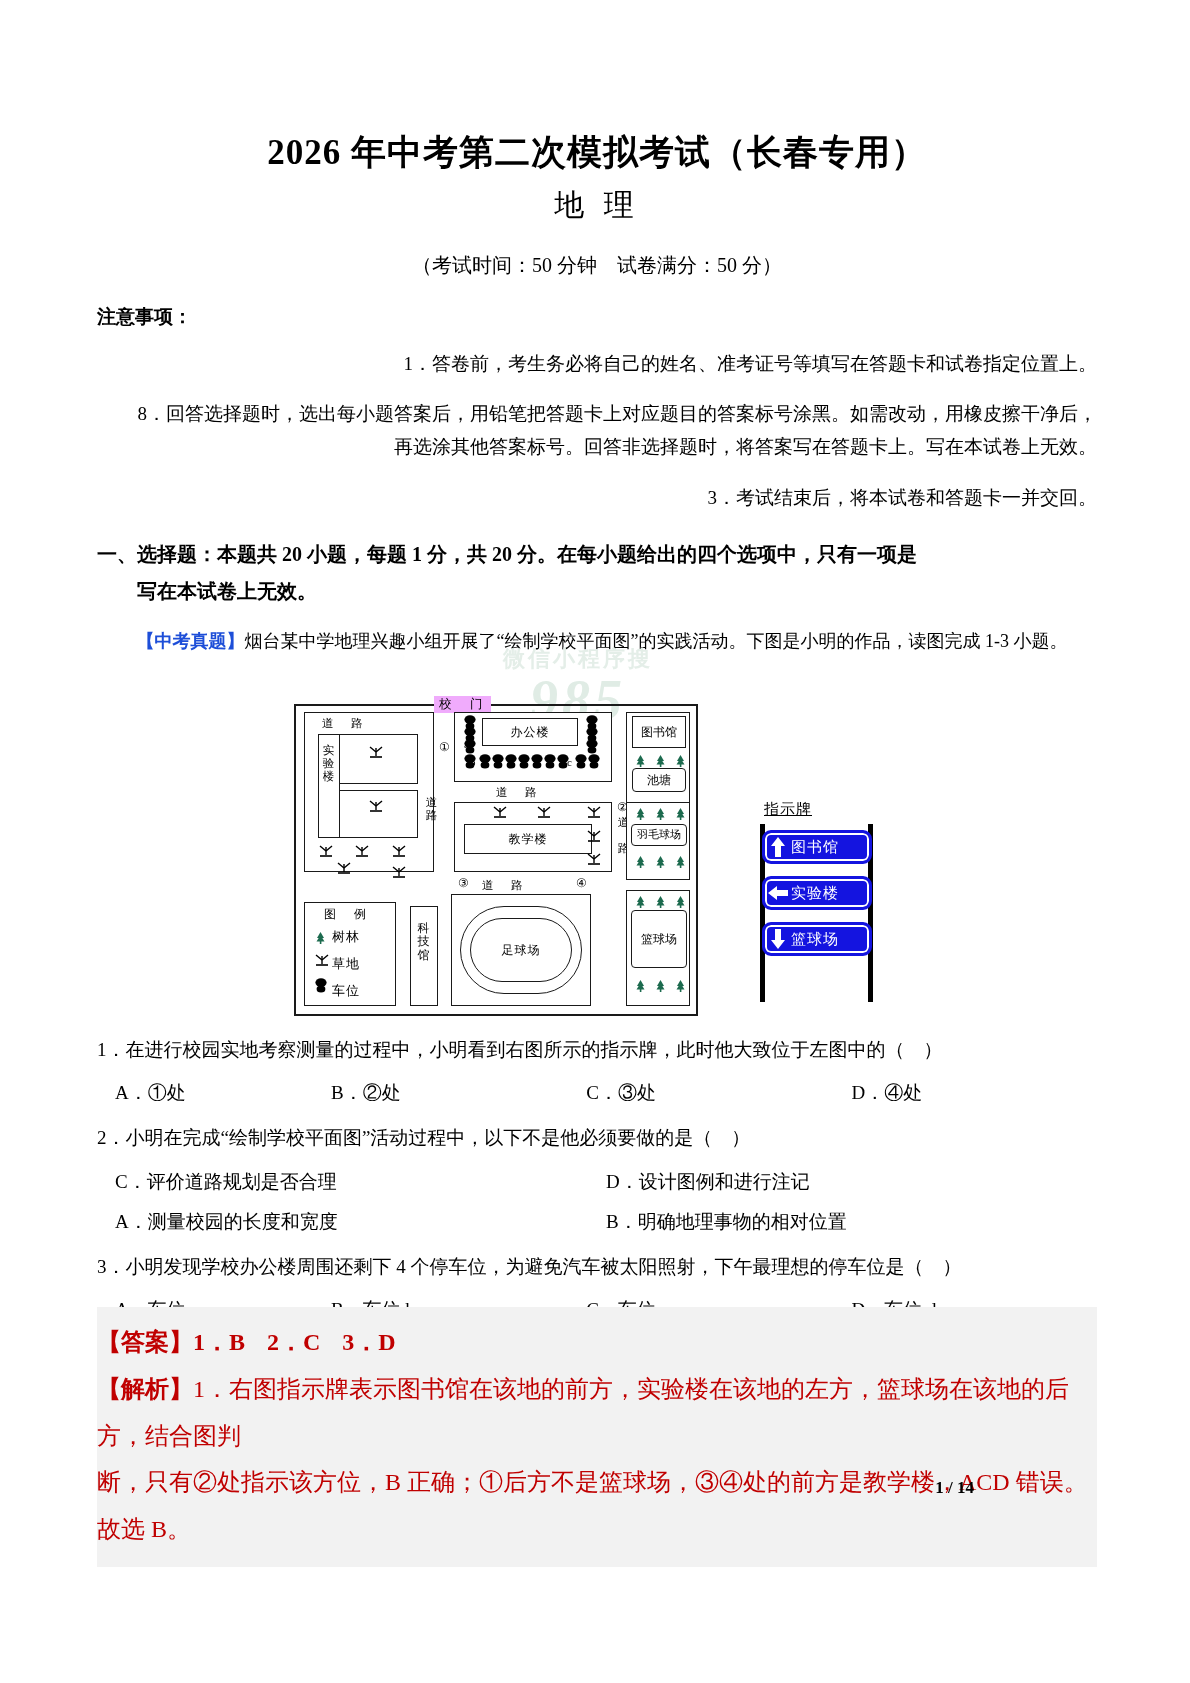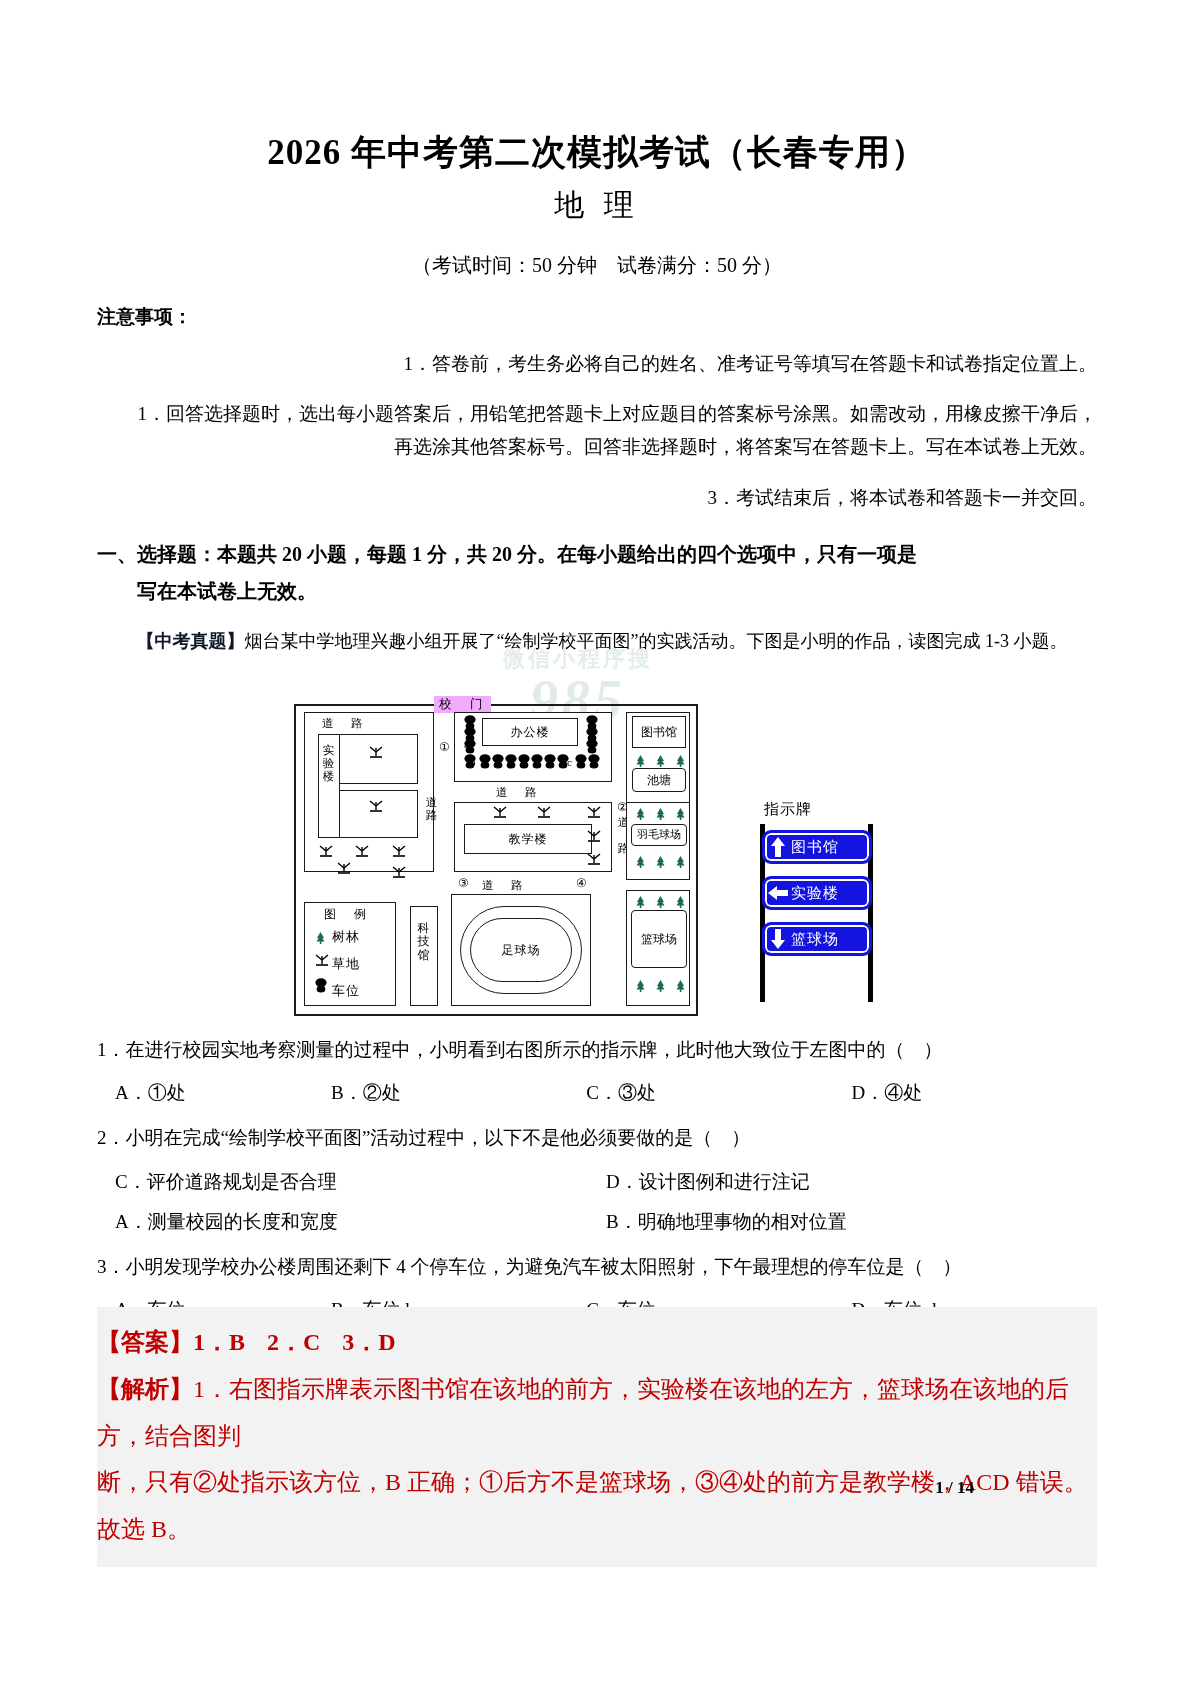--- a/index.html
+++ b/index.html
@@ -12,21 +12,21 @@
   .inner{position:absolute;left:97px;top:0;width:1000px;}
 
   .title1{font-size:35px;font-weight:700;text-align:center;margin-top:131px;letter-spacing:1px;line-height:1.25;}
   .title2{font-size:30px;font-weight:400;text-align:center;margin-top:10px;letter-spacing:6px;}
   .subtitle{font-size:20px;text-align:center;margin-top:26px;}
   .notice-h{font-size:19px;font-weight:700;margin-top:25px;}
   .notice-p{font-size:19px;margin-top:17px;text-indent:2em;line-height:1.75;text-align:right;}
   .sec-h{font-size:20px;font-weight:700;margin-top:22px;line-height:1.85;}
   .sec-h .ind{display:block;text-indent:2em;}
   .stem-lead{font-size:18px;margin-top:16px;line-height:1.75;text-indent:2.2em;}
-  .tag{color:#0f172a;font-weight:700;}
+  .tag{color:#1d4ed8;font-weight:700;}
   .qtext{font-size:19px;line-height:1.7;margin-top:16px;}
   .qopts{font-size:19px;margin-top:14px;margin-left:18px;display:flex;}
   .qopts.two > div{width:50%;}
   .qopts.four > div{width:25%;}
   .qopts.four > div:nth-child(1){width:22%;}
   .qopts.four > div:nth-child(2){width:26%;}
   .qopts.four > div:nth-child(3){width:27%;}
 
   
   .ansbox{position:absolute;left:97px;top:1307px;width:1000px;background:#f2f2f2;padding:12px 0 14px 0;}
@@ -49,42 +49,42 @@
   .lbl{position:absolute;font-size:11.5px;letter-spacing:3px;white-space:nowrap;background:transparent;}
   .vlbl{position:absolute;font-size:11.5px;width:13px;line-height:1.12;text-align:center;letter-spacing:0;}
   .circnum{position:absolute;font-size:12px;}
 
   .tree{position:absolute;width:9px;height:12px;}
   .grass{position:absolute;width:16px;height:14px;}
   .park{position:absolute;width:12px;height:15px;}
 
   
   .sign{position:absolute;left:460px;top:128px;width:150px;height:220px;}
-  .sign .cap{position:absolute;left:18px;top:0;font-size:15px;letter-spacing:1px;}
+  .sign .cap{position:absolute;left:18px;top:0;font-size:15px;letter-spacing:1px;text-decoration:underline;}
   .pole{position:absolute;background:#000;width:5px;}
   .panel{position:absolute;width:110px;height:34px;background:#1414e0;border:3px solid #1414e0;
          border-radius:9px;box-sizing:border-box;display:flex;align-items:center;
          box-shadow:inset 0 0 0 2px #fff;}
   .panel .ar{width:26px;display:flex;align-items:center;justify-content:center;}
   .panel .tx{color:#fff;font-size:15px;letter-spacing:1px;}
 </style>
 </head>
 <body>
 
 <div class="page">
 
   <div class="inner">
 
     <div class="title1">2026 年中考第二次模拟考试（长春专用）</div>
     <div class="title2">地 理</div>
     <div class="subtitle">（考试时间：50 分钟　试卷满分：50 分）</div>
 
     <div class="notice-h">注意事项：</div>
     <div class="notice-p">1．答卷前，考生务必将自己的姓名、准考证号等填写在答题卡和试卷指定位置上。</div>
-    <div class="notice-p">1．回答选择题时，选出每小题答案后，用铅笔把答题卡上对应题目的答案标号涂黑。如需改动，用橡皮擦干净后，再选涂其他答案标号。回答非选择题时，将答案写在答题卡上。写在本试卷上无效。</div>
+    <div class="notice-p">8．回答选择题时，选出每小题答案后，用铅笔把答题卡上对应题目的答案标号涂黑。如需改动，用橡皮擦干净后，再选涂其他答案标号。回答非选择题时，将答案写在答题卡上。写在本试卷上无效。</div>
     <div class="notice-p">3．考试结束后，将本试卷和答题卡一并交回。</div>
 
     <div class="sec-h">
       <span>一、选择题：本题共 20 小题，每题 1 分，共 20 分。在每小题给出的四个选项中，只有一项是</span>
       <span class="ind">写在本试卷上无效。</span>
     </div>
 
     <div class="stem-lead">
       <span class="tag">【中考真题】</span><span>烟台某中学地理兴趣小组开展了“绘制学校平面图”的实践活动。下图是小明的作品，读图完成 1-3 小题。</span>
     </div>

